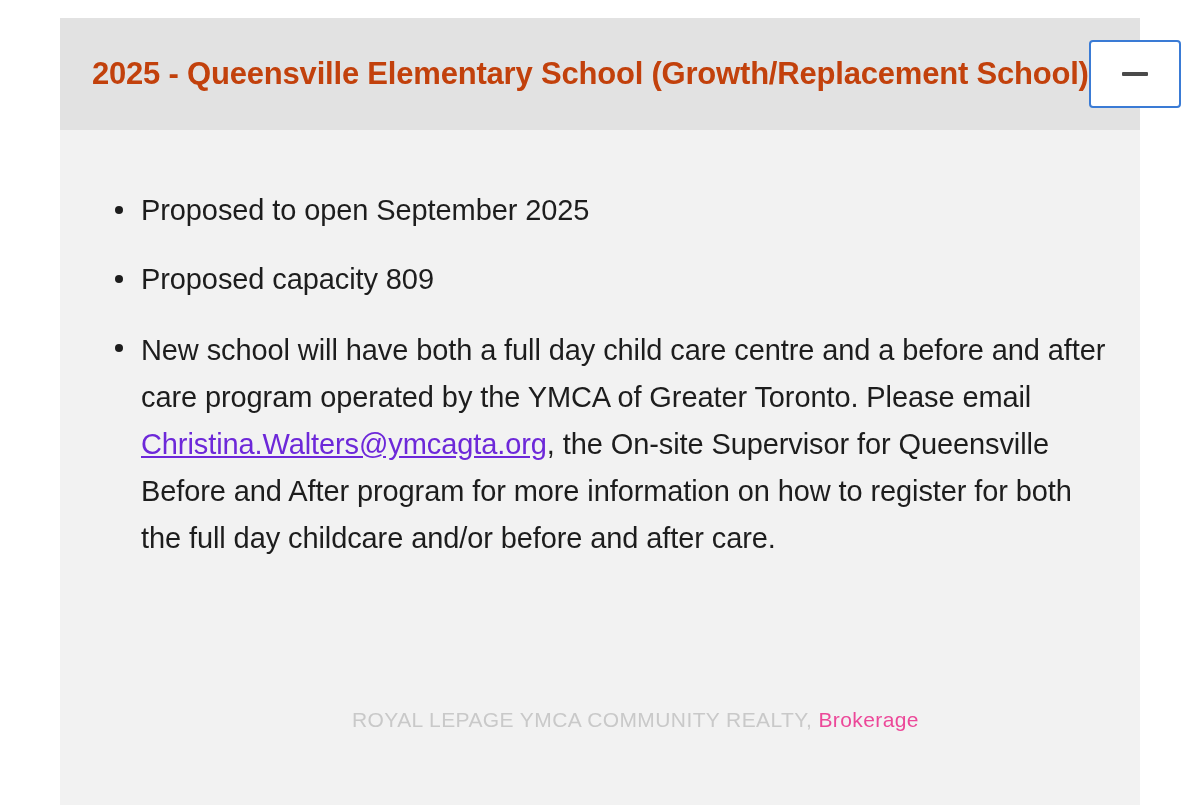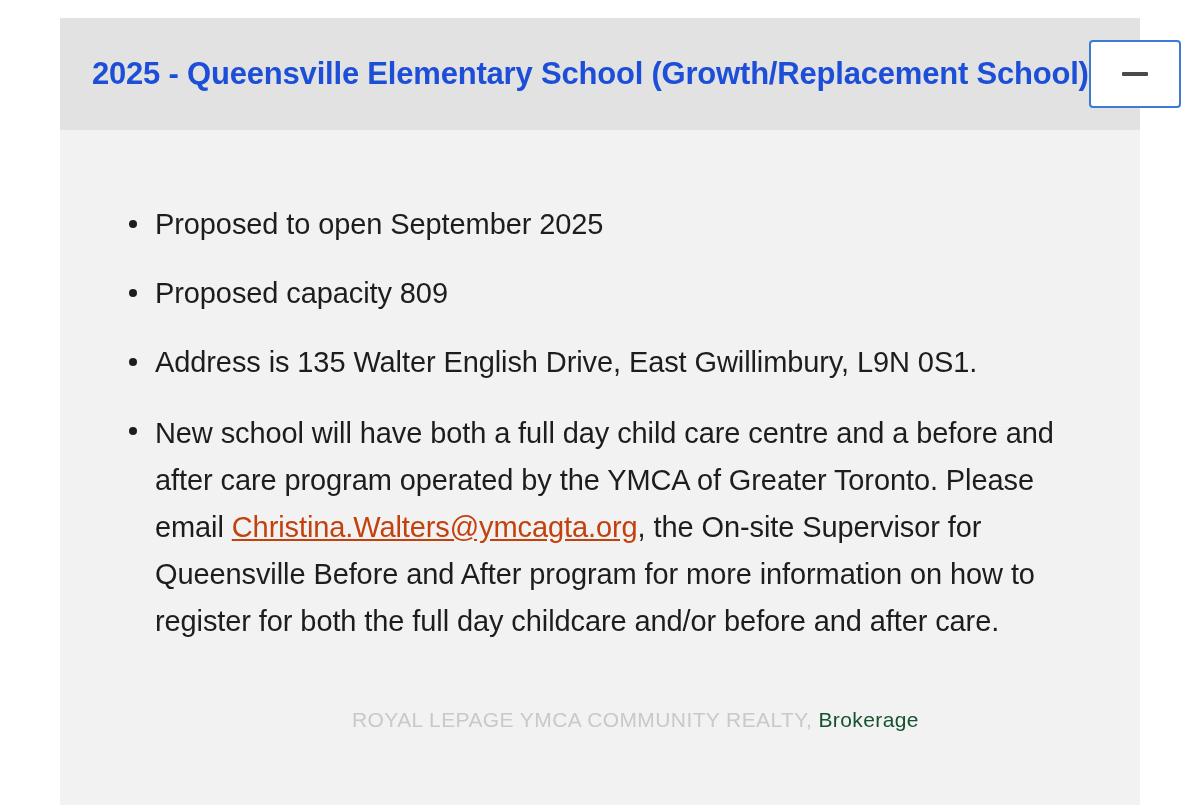--- a/index.html
+++ b/index.html
@@ -40,21 +40,21 @@
     background: #e2e2e2;
     display: flex;
     align-items: center;
     padding: 0 20px 0 32px;
     box-sizing: border-box;
   }
 
   .panel-title {
     font-size: 31px;
     font-weight: bold;
-    color: #1d4ed8;
+    color: #c2410c;
     letter-spacing: -0.2px;
     line-height: 1.2;
     flex: 1 1 auto;
     white-space: nowrap;
   }
 
   .collapse-button {
     flex: 0 0 auto;
     width: 92px;
     height: 68px;
@@ -73,21 +73,21 @@
     height: 4px;
     background: #4a4a4a;
     border-radius: 1px;
   }
 
   .panel-body {
     padding: 58px 30px 0 32px;
   }
 
   ul.bullets {
-    margin: 15px;
+    margin: 1px;
     padding: 0;
     list-style: none;
   }
   ul.bullets > li {
     position: relative;
     padding-left: 48px;
     margin-bottom: 26px;
     font-size: 29px;
     line-height: 1.48;
     color: #1d1d1d;
@@ -101,37 +101,37 @@
     width: 8px;
     height: 8px;
     border-radius: 50%;
     background: #1d1d1d;
   }
   ul.bullets > li.multiline {
     line-height: 1.62;
   }
 
   a.email-link {
-    color: #c2410c;
+    color: #6d28d9;
     text-decoration: underline;
     text-underline-offset: 2px;
   }
 
   .watermark {
     position: absolute;
     left: 352px;
     top: 708px;
     font-size: 21px;
     color: #c9c9c9;
     letter-spacing: 0.4px;
     white-space: nowrap;
     pointer-events: none;
   }
   .watermark .brokerage {
-    color: #14532d;
+    color: #ec4899;
   }
 </style>
 </head>
 <body>
 
 <div class="page">
 
   <div class="panel">
 
     <div class="panel-header">
@@ -142,23 +142,20 @@
     </div>
 
     <div class="panel-body">
       <ul class="bullets">
         <li>
           <span>Proposed to open September 2025</span>
         </li>
         <li>
           <span>Proposed capacity 809</span>
         </li>
-        <li>
-          <span>Address is 135 Walter English Drive, East Gwillimbury, L9N 0S1.</span>
-        </li>
         <li class="multiline">
           <span>New school will have both a full day child care centre and a before and after care program operated by the YMCA of Greater Toronto. Please email </span><a class="email-link" href="#">Christina.Walters@ymcagta.org</a><span>, the On-site Supervisor for Queensville Before and After program for more information on how to register for both the full day childcare and/or before and after care.</span>
         </li>
       </ul>
     </div>
 
   </div>
 
   <div class="watermark">
     <span>ROYAL LEPAGE YMCA COMMUNITY REALTY,</span><span class="brokerage"> Brokerage</span>

